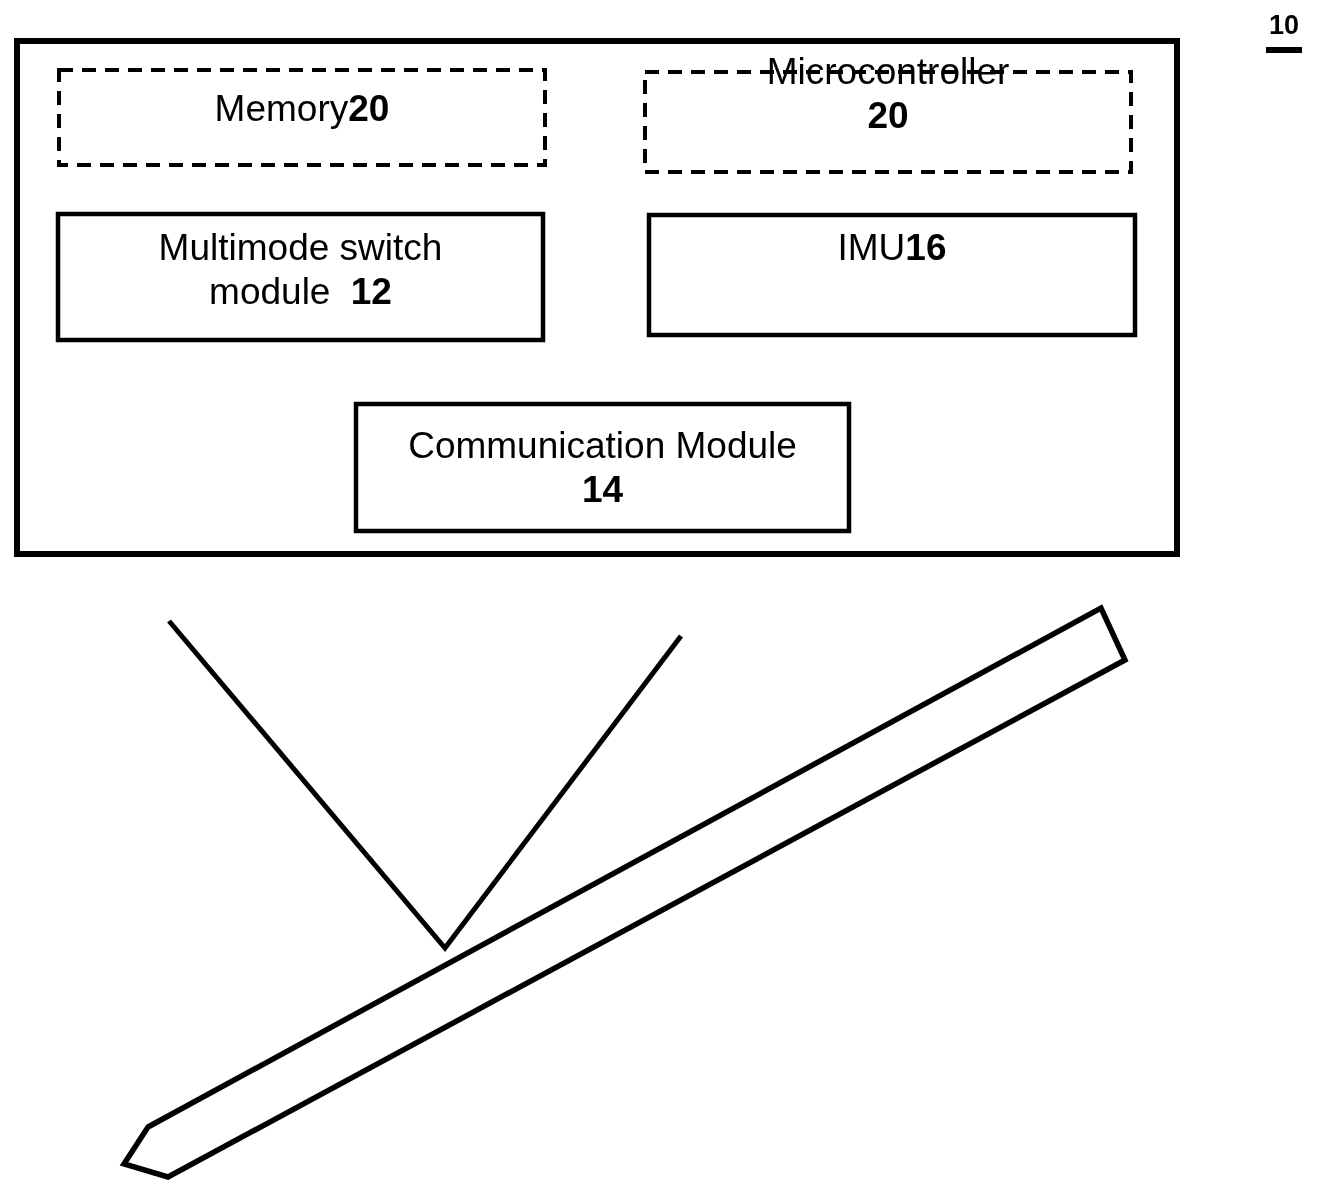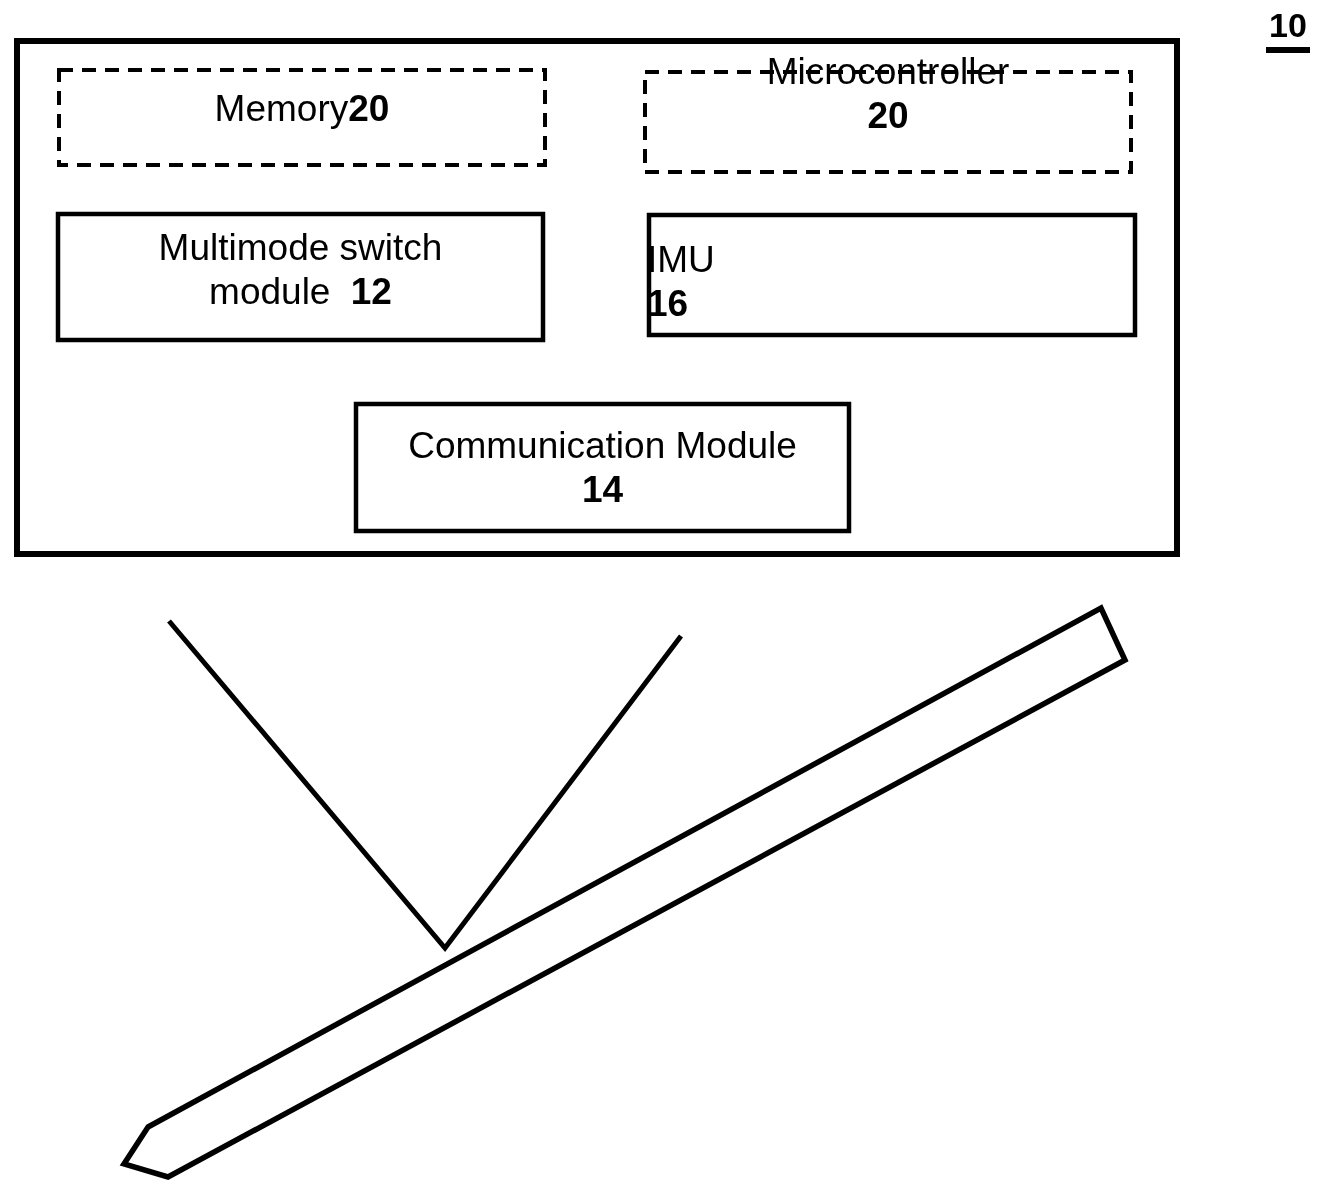--- a/index.html
+++ b/index.html
@@ -37,21 +37,21 @@
   .num {
     font-weight: 700;
   }
   .num-solo {
     font-weight: 700;
   }
   .fig-ref {
     position: absolute;
     left: 1266px;
     top: 5px;
-    font-size: 34px;
+    font-size: 27px;
     font-weight: 700;
     line-height: 40px;
     border-bottom: 6px solid #000000;
     padding: 0 3px 2px 3px;
   }
 </style>
 </head>
 <body>
 
 <div class="canvas">
@@ -87,21 +87,21 @@
   <div class="lbl" style="left:56px; top:212px; width:489px; height:130px; padding-bottom:15px;">
     <div>
       <div>Multimode switch</div>
       <div>
         <span>module</span>
         <span class="num" style="margin-left:10px;">12</span>
       </div>
     </div>
   </div>
 
-  <div class="lbl" style="left:647px; top:213px; width:490px; height:124px; align-items:flex-start; padding-top:13px;flex-direction:column;">
+  <div class="lbl" style="left:647px; top:213px; width:490px; height:124px; align-items:flex-start; padding-top:13px;">
     <span>IMU</span>
     <span class="num">16</span>
   </div>
 
   <div class="lbl" style="left:354px; top:402px; width:497px; height:131px;">
     <div>
       <div>Communication Module</div>
       <div class="num-solo">14</div>
     </div>
   </div>

